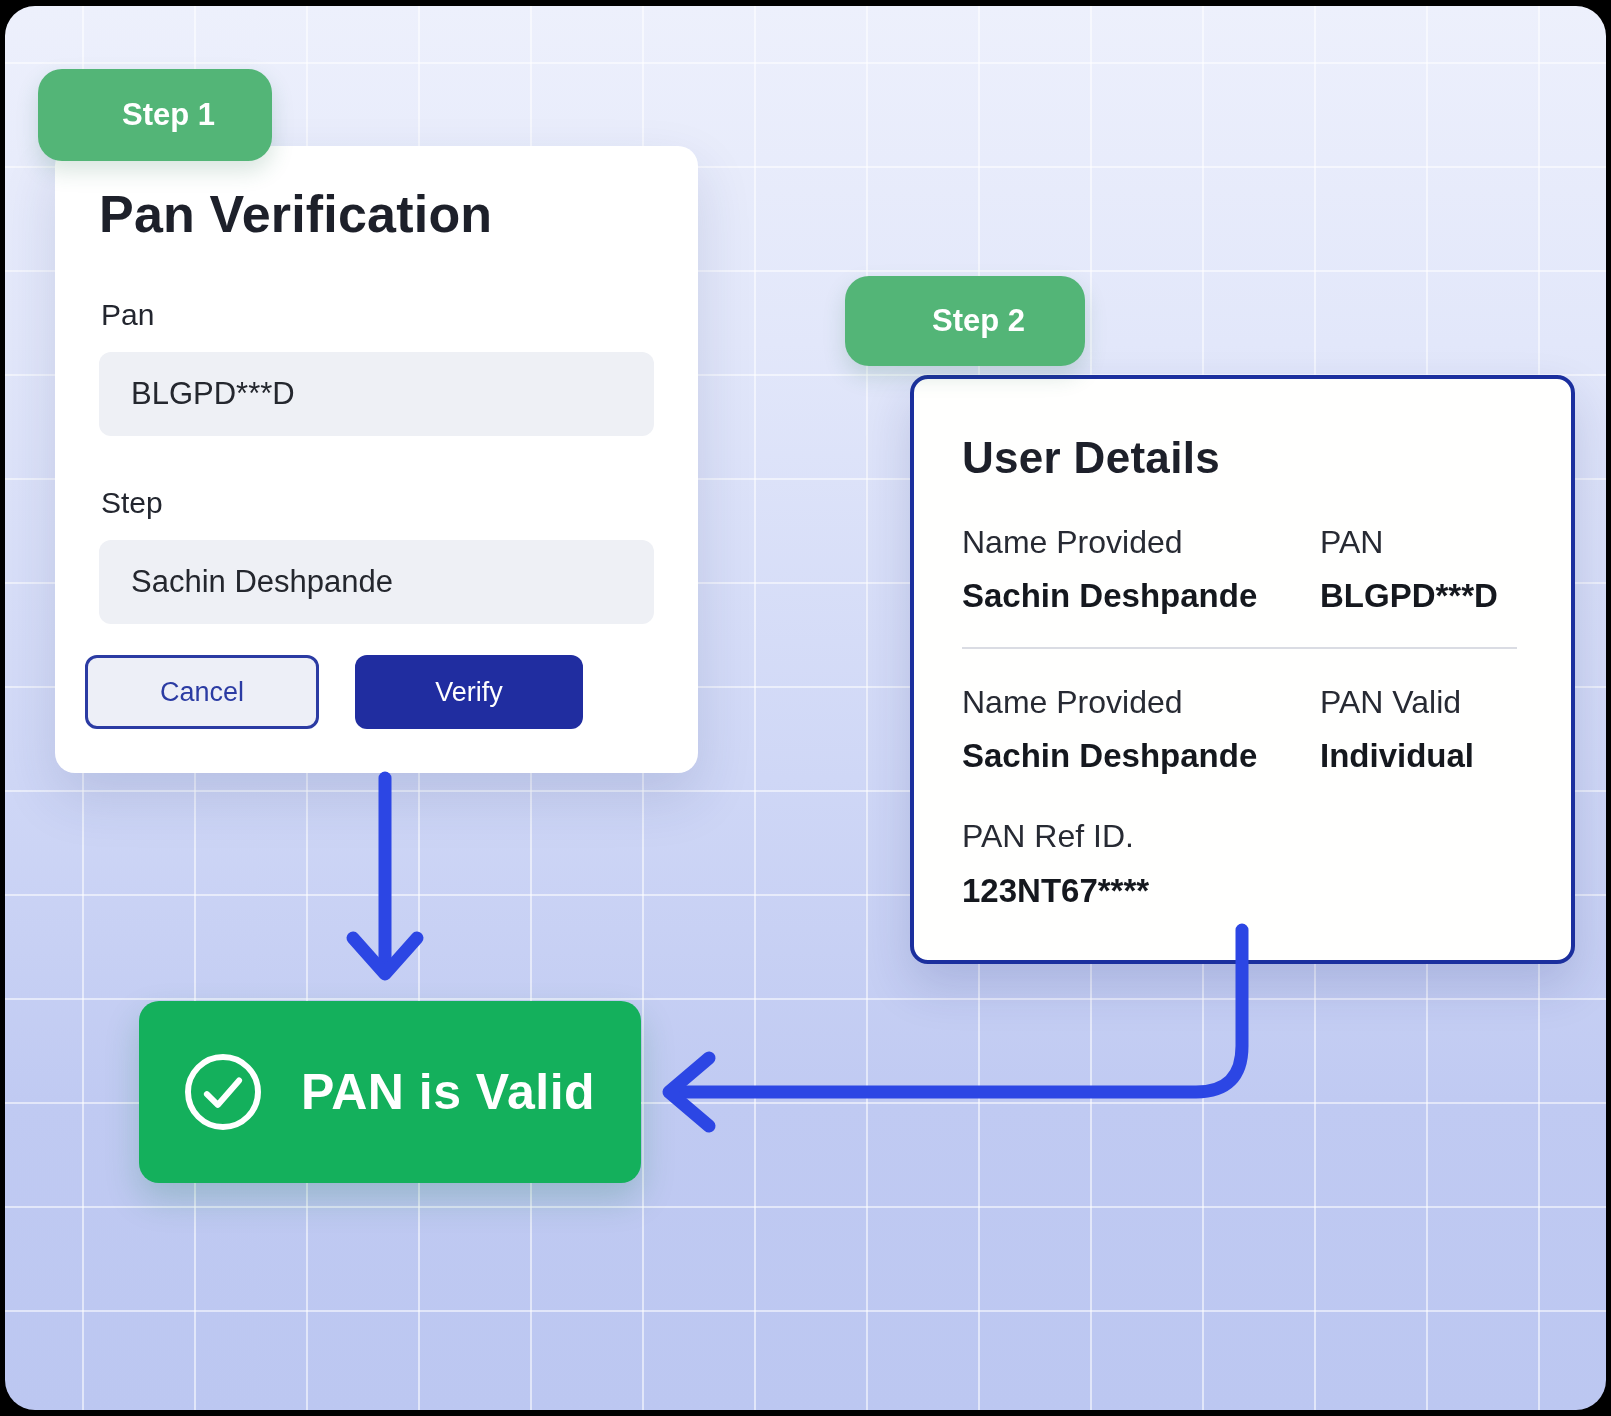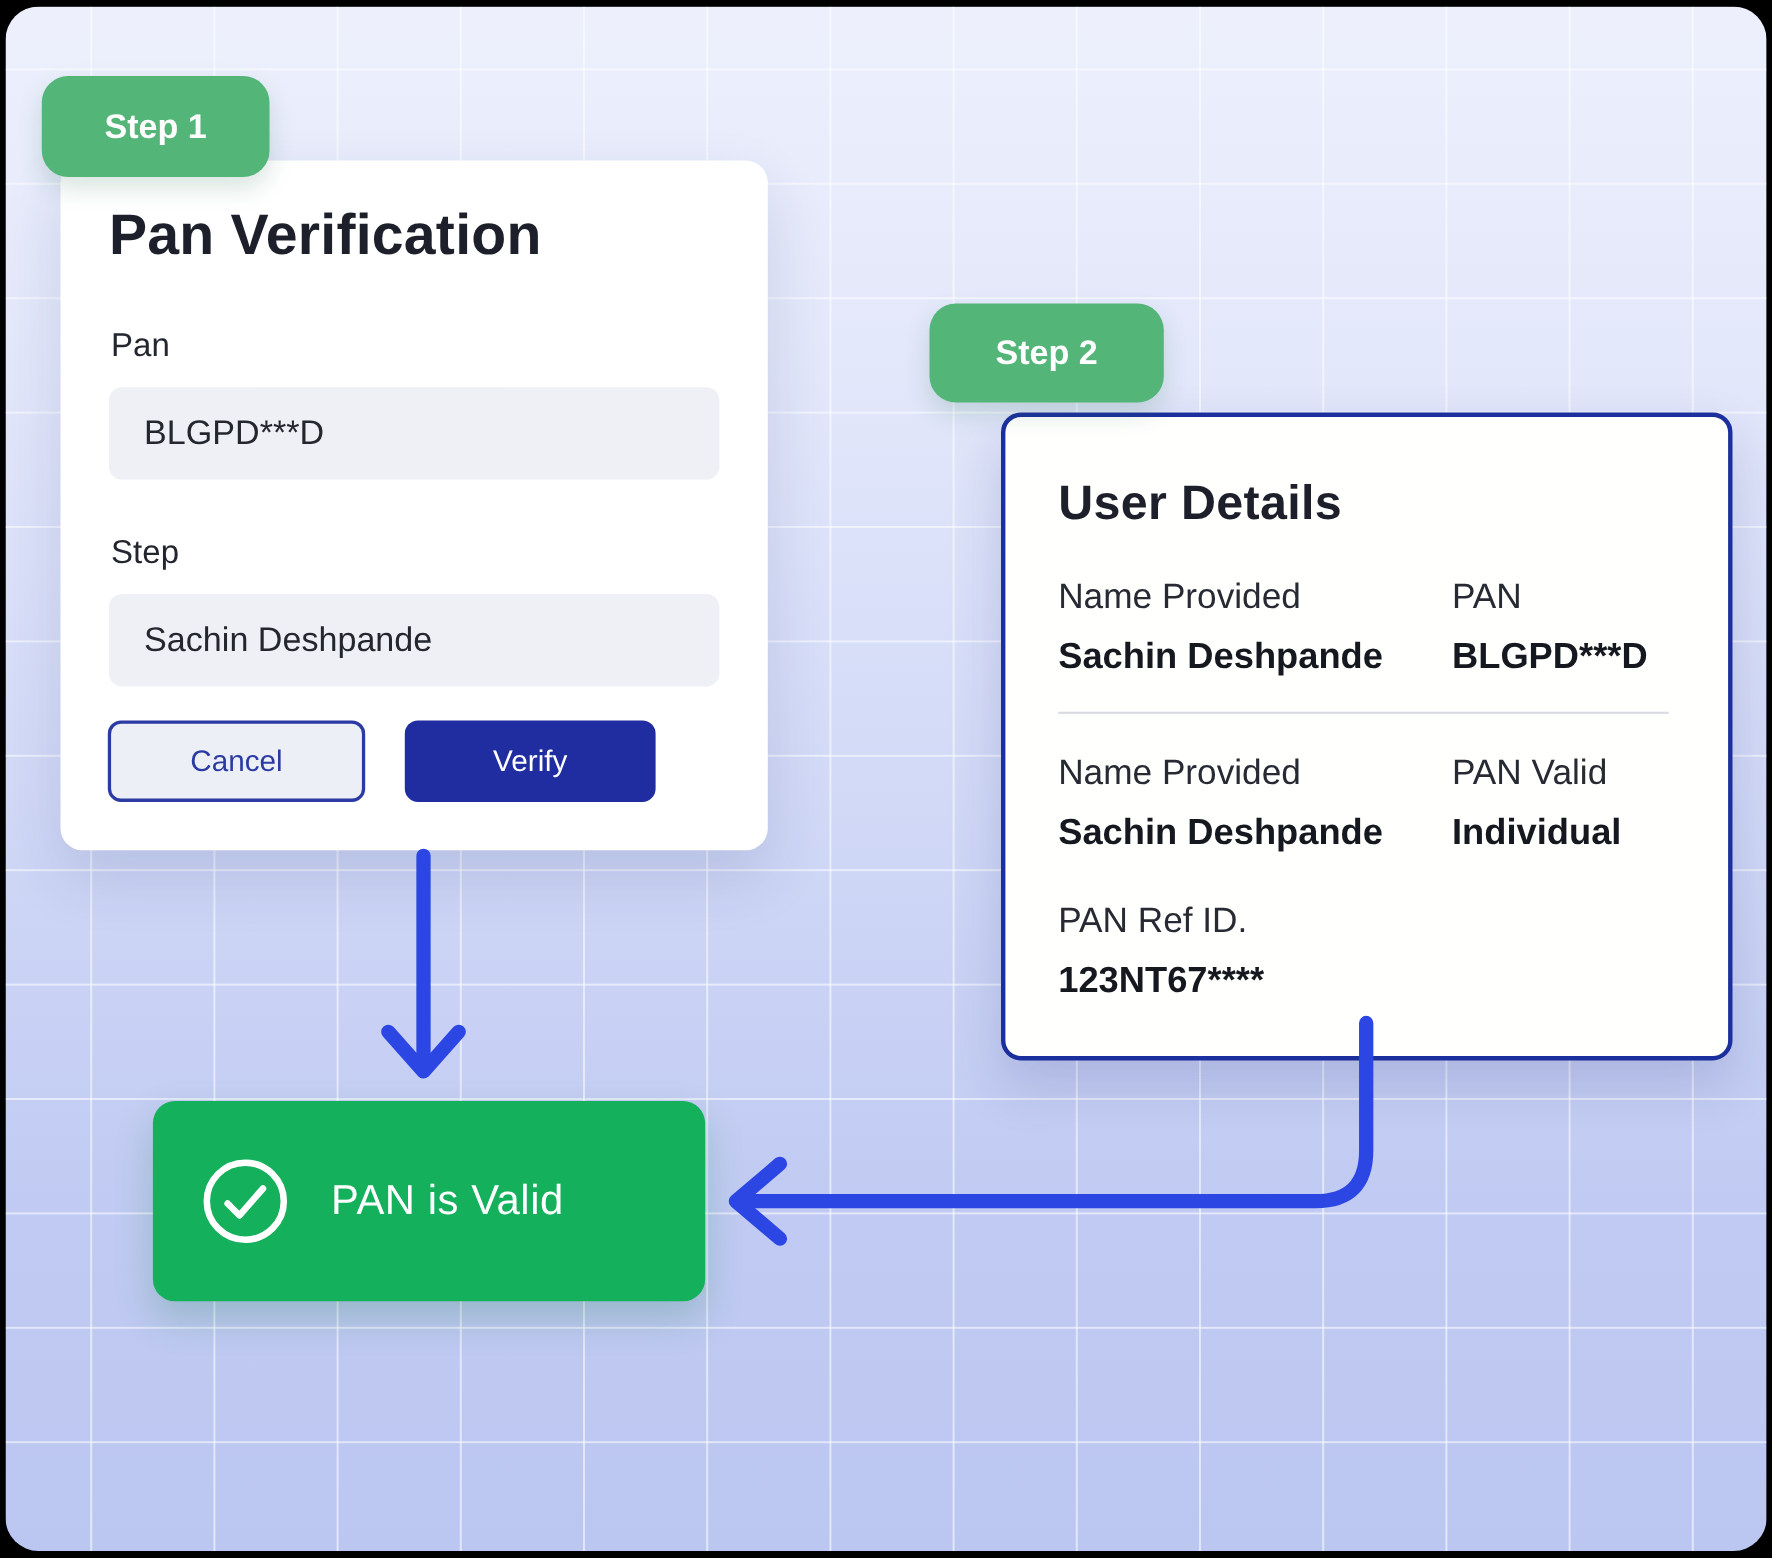--- a/index.html
+++ b/index.html
@@ -17,38 +17,38 @@
   .canvas{position:absolute;left:5px;top:6px;right:5px;bottom:6px;border-radius:30px;
     background:
       linear-gradient(90deg, rgba(255,255,255,.55) 2px, transparent 2px) repeat,
       linear-gradient(0deg,  rgba(255,255,255,.55) 2px, transparent 2px) repeat,
       linear-gradient(180deg,#edf0fc 0%,#e2e7fa 24%,#cfd7f6 55%,#c0caf2 78%,#bcc7f1 100%);
     background-size:112px 100%, 100% 104px, 100% 100%;
     background-position:77px 0, 0 58px, 0 0;
     overflow:hidden;}
   .badge{position:absolute;background:var(--step-green);color:#fff;font-weight:bold;
     font-size:31px;display:flex;align-items:center;justify-content:center;border-radius:24px;
-    box-shadow:0 10px 22px rgba(40,110,75,.18);z-index:5;}
+    box-shadow:0 10px 22px rgba(40,110,75,.18);z-index:5;padding-left:27px;}
   #badge1{left:33px;top:63px;width:207px;height:92px;}
   #badge2{left:840px;top:270px;width:213px;height:90px;}
 
   
   .card1{position:absolute;left:50px;top:140px;width:643px;height:627px;background:#fff;
     border-radius:20px;box-shadow:0 24px 55px rgba(35,48,110,.14);z-index:2;}
   .card1 .title{position:absolute;left:44px;top:38px;font-size:52px;font-weight:bold;
     color:var(--title-ink);letter-spacing:.2px;}
   .f-label{position:absolute;left:46px;font-size:30px;color:#23262f;}
   #lbl-pan{top:152px;}
   #lbl-name{top:340px;}
   .f-input{position:absolute;left:44px;width:523px;height:84px;background:#eef0f5;
     border-radius:12px;font-size:31px;color:#24272e;display:flex;align-items:center;
     padding-left:32px;}
   #inp-pan{top:206px;}
   #inp-name{top:394px;}
-  .btn-row{position:absolute;left:43px;top:509px;display:flex;gap:24px;}
+  .btn-row{position:absolute;left:30px;top:509px;display:flex;gap:24px;}
   .btn{height:74px;border-radius:12px;display:flex;align-items:center;justify-content:center;
     font-size:27px;cursor:pointer;box-sizing:border-box;}
   .btn-cancel{width:234px;background:#edeff7;border:3px solid #2b3ba3;color:#2b3ba3;}
   .btn-verify{width:228px;background:var(--navy);color:#fff;border:none;margin-left:12px;}
 
   
   .card2{position:absolute;left:905px;top:333px;width:665px;height:589px;background:#fffffe;
     border:4px solid var(--card2-border);border-radius:18px;box-sizing:border-box;
     box-shadow:0 22px 48px rgba(25,40,110,.16);z-index:2;margin-top:36px;}
   .card2 .title{position:absolute;left:48px;top:54px;font-size:44px;font-weight:bold;
@@ -59,21 +59,21 @@
   .r1l{top:145px;} .r1v{top:198px;}
   .r2l{top:305px;} .r2v{top:358px;}
   .divider{position:absolute;left:48px;top:268px;width:555px;height:2px;background:#dadce3;}
   .refl{top:439px;} .refv{top:493px;}
 
   
   .result{position:absolute;left:134px;top:995px;width:502px;height:182px;
     background:var(--result-green);border-radius:20px;display:flex;align-items:center;
     gap:36px;padding-left:42px;box-sizing:border-box;color:#fff;
     box-shadow:0 16px 34px rgba(15,120,70,.22);z-index:2;}
-  .result .txt{font-size:38px;font-weight:400;letter-spacing:.5px;}
+  .result .txt{font-size:50px;font-weight:700;letter-spacing:.5px;}
   .check-wrap{width:84px;height:84px;flex:0 0 84px;}
 
   .arrows{position:absolute;left:0;top:0;z-index:3;pointer-events:none;}
 </style>
 </head>
 <body>
 
 <div class="canvas">
 
   <div class="badge" id="badge1">Step 1</div>

